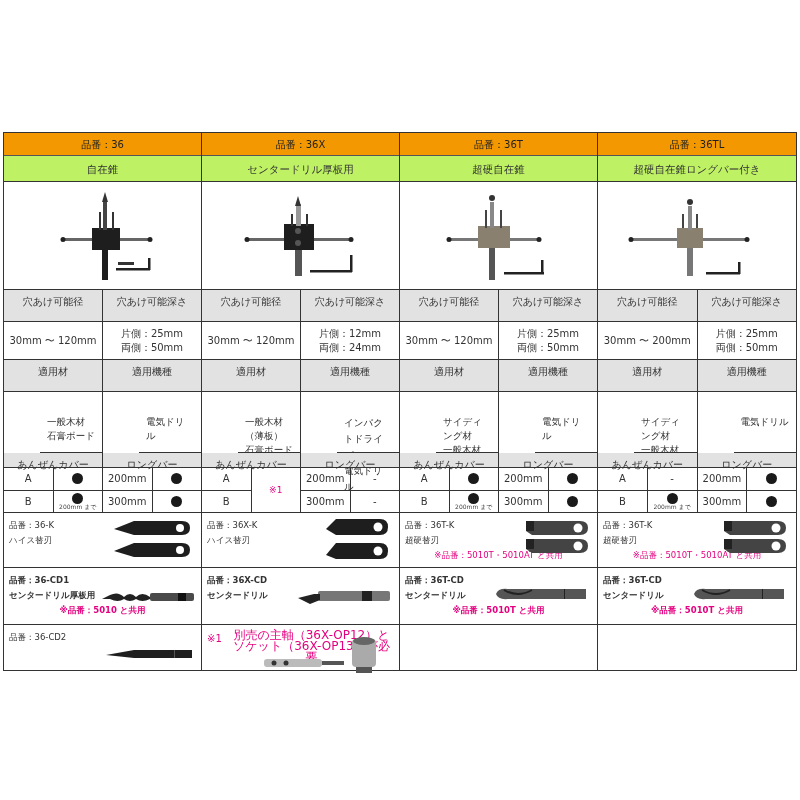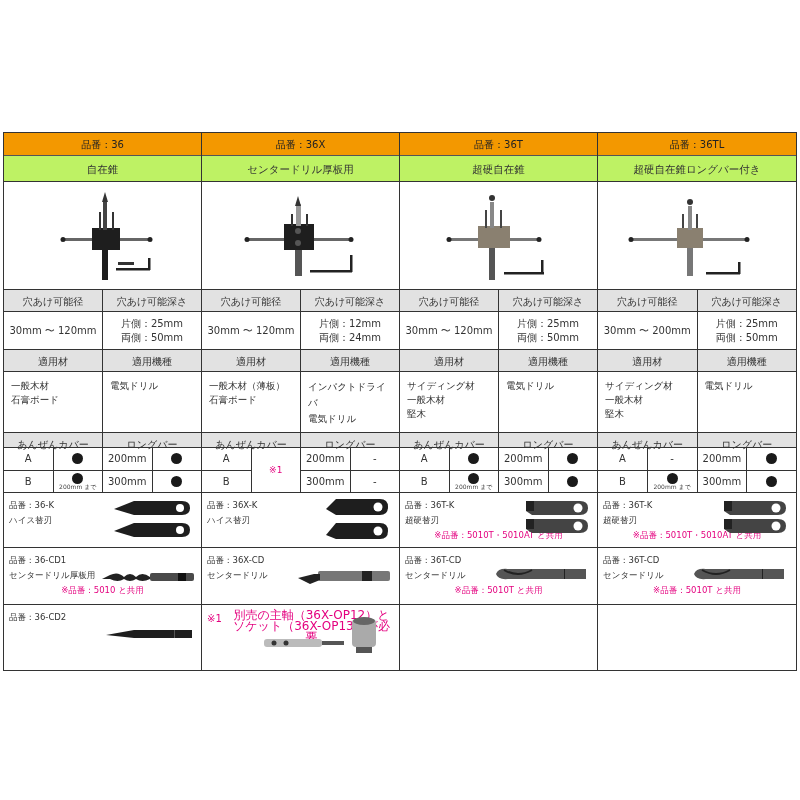--- a/index.html
+++ b/index.html
@@ -7,37 +7,37 @@
   body { font-family: "DejaVu Sans", "Liberation Sans", sans-serif; color: #333; font-size: 10px; position: relative; }
   .tbl { position: absolute; left: 3px; top: 132px; width: 794px; height: 539px; border: 1.5px solid #333; display: flex; }
   .col { width: 198.5px; border-right: 1.5px solid #333; display: flex; flex-direction: column; }
   .col:last-child { border-right: none; }
   .hdr { height: 23px; background: #f39800; color: #222; text-align: center; line-height: 23px; font-size: 10px; border-bottom: 1.5px solid #555; }
   .name { height: 26px; background: #bef264; text-align: center; line-height: 26px; font-size: 10.5px; border-bottom: 1.5px solid #333; }
   .img { height: 108px; position: relative; border-bottom: 1.5px solid #333; }
   .row2 { display: flex; }
   .row2 > div { flex: 1; border-right: 1.5px solid #333; }
   .row2 > div:last-child { border-right: none; }
-  .sub { height: 22px; background: #e2e2e2; text-align: center; line-height: 24px; font-size: 10px; border-bottom: 1.5px solid #333; }
+  .sub { height: 32px; background: #e2e2e2; text-align: center; line-height: 24px; font-size: 10px; border-bottom: 1.5px solid #333; }
   .sub.tall { height: 15px; }
   .val { height: 38px; border-bottom: 1.5px solid #333; display: flex; align-items: center; justify-content: center; text-align: center; font-size: 10px; line-height: 14px; }
-  .mat { height: 61px; border-bottom: 1.5px solid #333; padding: 7px 7px; font-size: 9.5px; line-height: 14px; white-space: pre-line; }
+  .mat { height: 61px; border-bottom: 1.5px solid #333; padding: 23px 7px; font-size: 9.5px; line-height: 14px; white-space: pre-line; margin-left: 36px; }
   .opt { height: 45px; border-bottom: 1.5px solid #333; display: flex; }
   .opt-half { flex: 1; border-right: 1.5px solid #333; display: flex; flex-direction: column; }
   .opt-half:last-child { border-right: none; }
   .oline { flex: 1; display: flex; border-bottom: 1px solid #333; }
   .oline:last-child { border-bottom: none; }
   .oline > span { flex: 1; display: flex; align-items: center; justify-content: center; border-right: 1px solid #333; font-size: 10px; position: relative; }
   .oline > span:last-child { border-right: none; }
   .dot { width: 11px; height: 11px; border-radius: 50%; background: #1a1a1a; display: inline-block; }
   .small-note { position: absolute; bottom: 0px; left: 0; right: 0; text-align: center; font-size: 6px; color: #444; }
   .merged { flex: 1; display: flex; align-items: center; justify-content: center; color: #e4007f; font-size: 9px; border-left: none; }
   .part { border-bottom: 1.5px solid #333; padding: 5px 5px; position: relative; font-size: 8.5px; line-height: 15px; }
   .part.h1 { height: 55px; }
-  .part.h2 { height: 57px; }
+  .part.h2 { height: 57px; font-weight: bold; }
   .part.h3 { flex: 1; border-bottom: none; }
   .red { color: #e4007f; text-align: center; }
   .pic { position: absolute; }
 </style>
 </head>
 <body>
 
 <div class="tbl">
 
   <div class="col">

